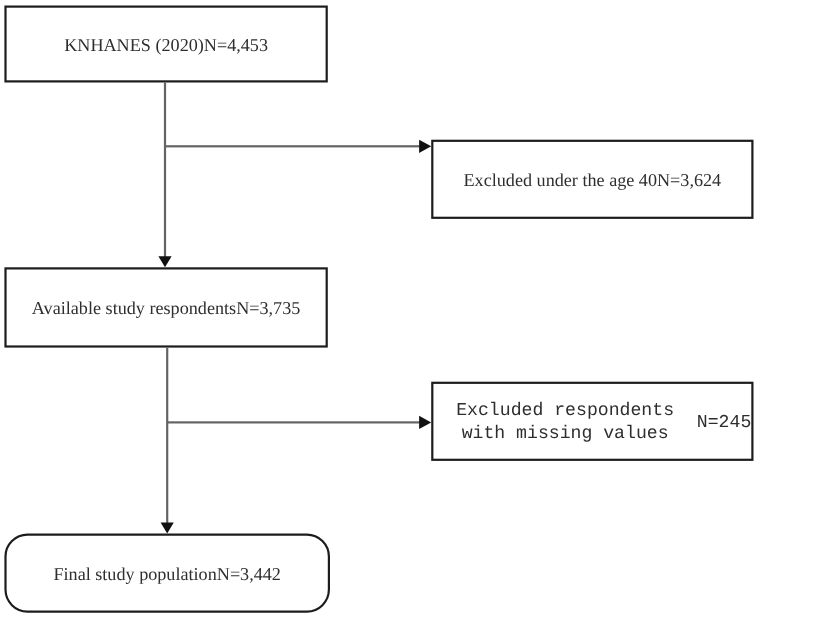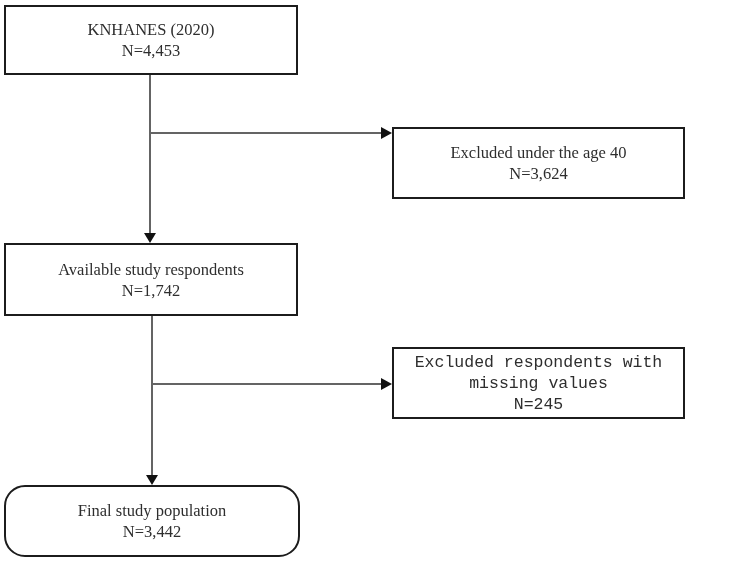--- a/index.html
+++ b/index.html
@@ -14,21 +14,21 @@
     background: #ffffff;
     font-family: "Liberation Serif", "DejaVu Serif", serif;
     overflow: hidden;
   }
   .flow-box {
     position: absolute;
     box-sizing: border-box;
     border: 2px solid #1c1c1c;
     background: #ffffff;
     display: flex;
-    flex-direction: column;
+    flex-direction: row;
     align-items: center;
     justify-content: center;
     text-align: center;
     color: #2e2e2e;
     font-size: 16.5px;
     line-height: 21px;
   }
   .box-knhanes          { left: 4px;   top: 5px;   width: 294px; height: 70px; }
   .box-excluded-age     { left: 392px; top: 96px;  width: 293px; height: 72px; margin-top: 31px; }
   .box-available        { left: 4px;   top: 243px; width: 294px; height: 73px; }
@@ -83,21 +83,21 @@
   <div class="connector h-line h-line-1"></div>
   <div class="arrowhead arrow-right arrow-right-1"></div>
 
   <div class="flow-box box-excluded-age">
     <span>Excluded under the age 40</span>
     <span>N=3,624</span>
   </div>
 
   <div class="flow-box box-available">
     <span>Available study respondents</span>
-    <span>N=1,742</span>
+    <span>N=3,735</span>
   </div>
 
   <div class="connector v-line v-line-2"></div>
   <div class="arrowhead arrow-down arrow-down-2"></div>
 
   <div class="connector h-line h-line-2"></div>
   <div class="arrowhead arrow-right arrow-right-2"></div>
 
   <div class="flow-box box-excluded-missing">
     <span>Excluded respondents with missing values</span>

